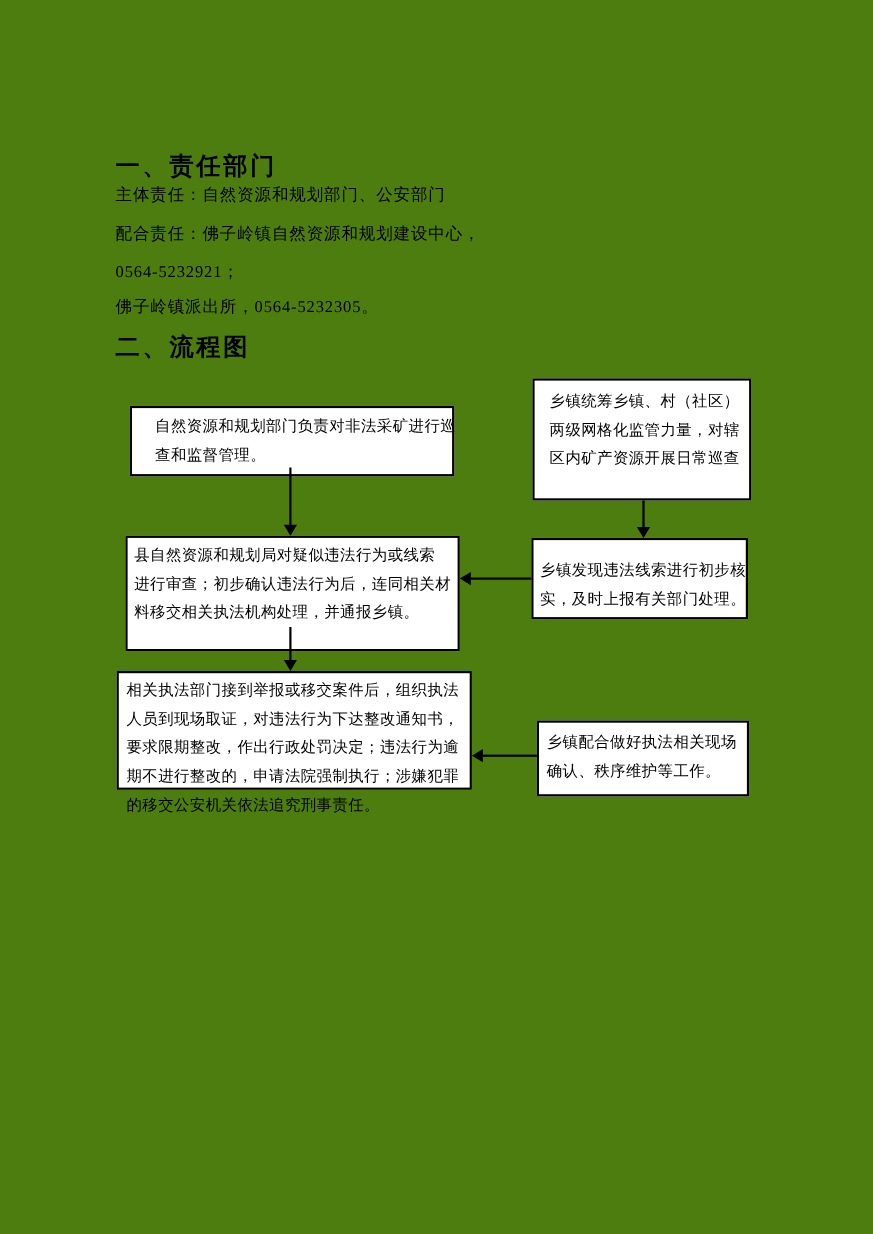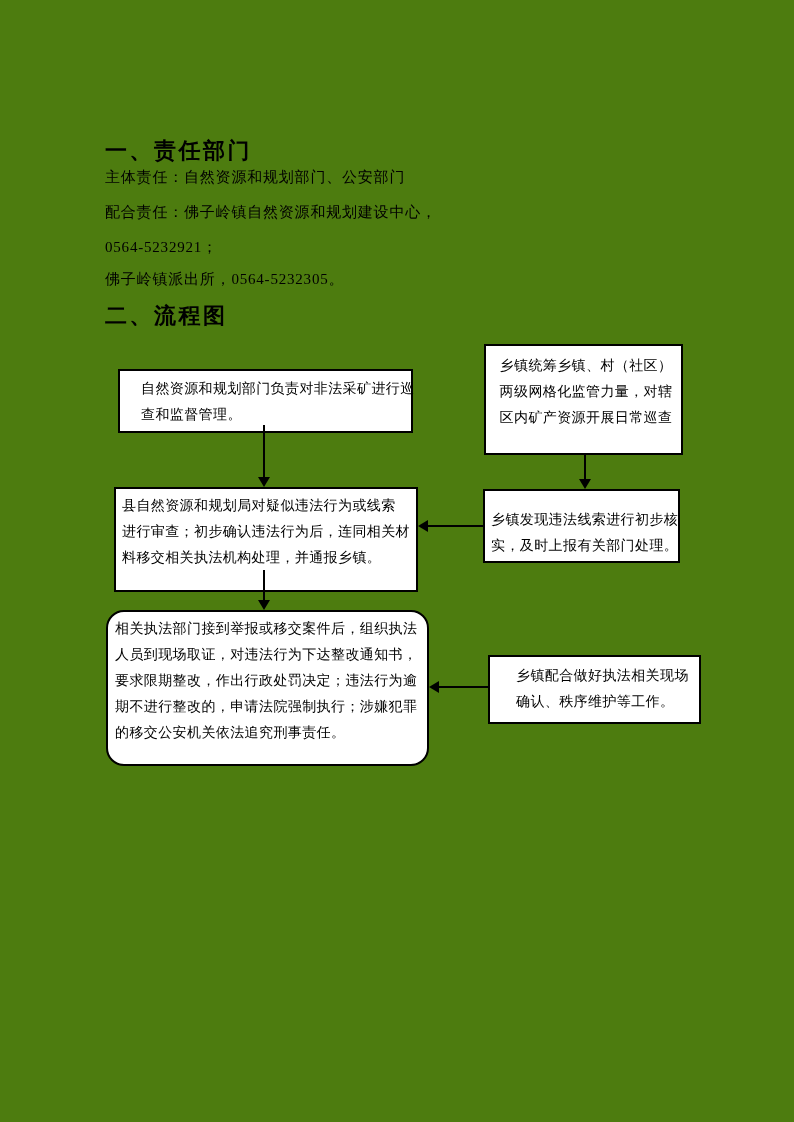--- a/index.html
+++ b/index.html
@@ -75,29 +75,29 @@
       <div class="ln">县自然资源和规划局对疑似违法行为或线索</div>
       <div class="ln">进行审查；初步确认违法行为后，连同相关材</div>
       <div class="ln">料移交相关执法机构处理，并通报乡镇。</div>
     </div>
 
   <div class="fc-box" style="left:483px;top:489px;width:197px;height:74px;padding:16px 4px 0 6px;">
       <div class="ln">乡镇发现违法线索进行初步核</div>
       <div class="ln">实，及时上报有关部门处理。</div>
     </div>
 
-  <div class="fc-box" style="left:106px;top:610px;width:323px;height:156px;padding:4px 4px 0 7px;border-radius:18px;">
+  <div class="fc-box" style="left:106px;top:610px;width:323px;height:108px;padding:4px 4px 0 7px;">
       <div class="ln">相关执法部门接到举报或移交案件后，组织执法</div>
       <div class="ln">人员到现场取证，对违法行为下达整改通知书，</div>
       <div class="ln">要求限期整改，作出行政处罚决定；违法行为逾</div>
       <div class="ln">期不进行整改的，申请法院强制执行；涉嫌犯罪</div>
       <div class="ln">的移交公安机关依法追究刑事责任。</div>
     </div>
 
-  <div class="fc-box" style="left:488px;top:655px;width:213px;height:69px;padding:6px 4px 0 26px;">
+  <div class="fc-box" style="left:488px;top:655px;width:193px;height:69px;padding:6px 4px 0 7px;">
       <div class="ln">乡镇配合做好执法相关现场</div>
       <div class="ln">确认、秩序维护等工作。</div>
     </div>
 
   <div>
     <div class="arrow-line" style="left:263px;top:425px;width:2px;height:53px;"></div>
     <div class="arrow-head-down" style="left:258px;top:477px;"></div>
   </div>
 
   <div>

